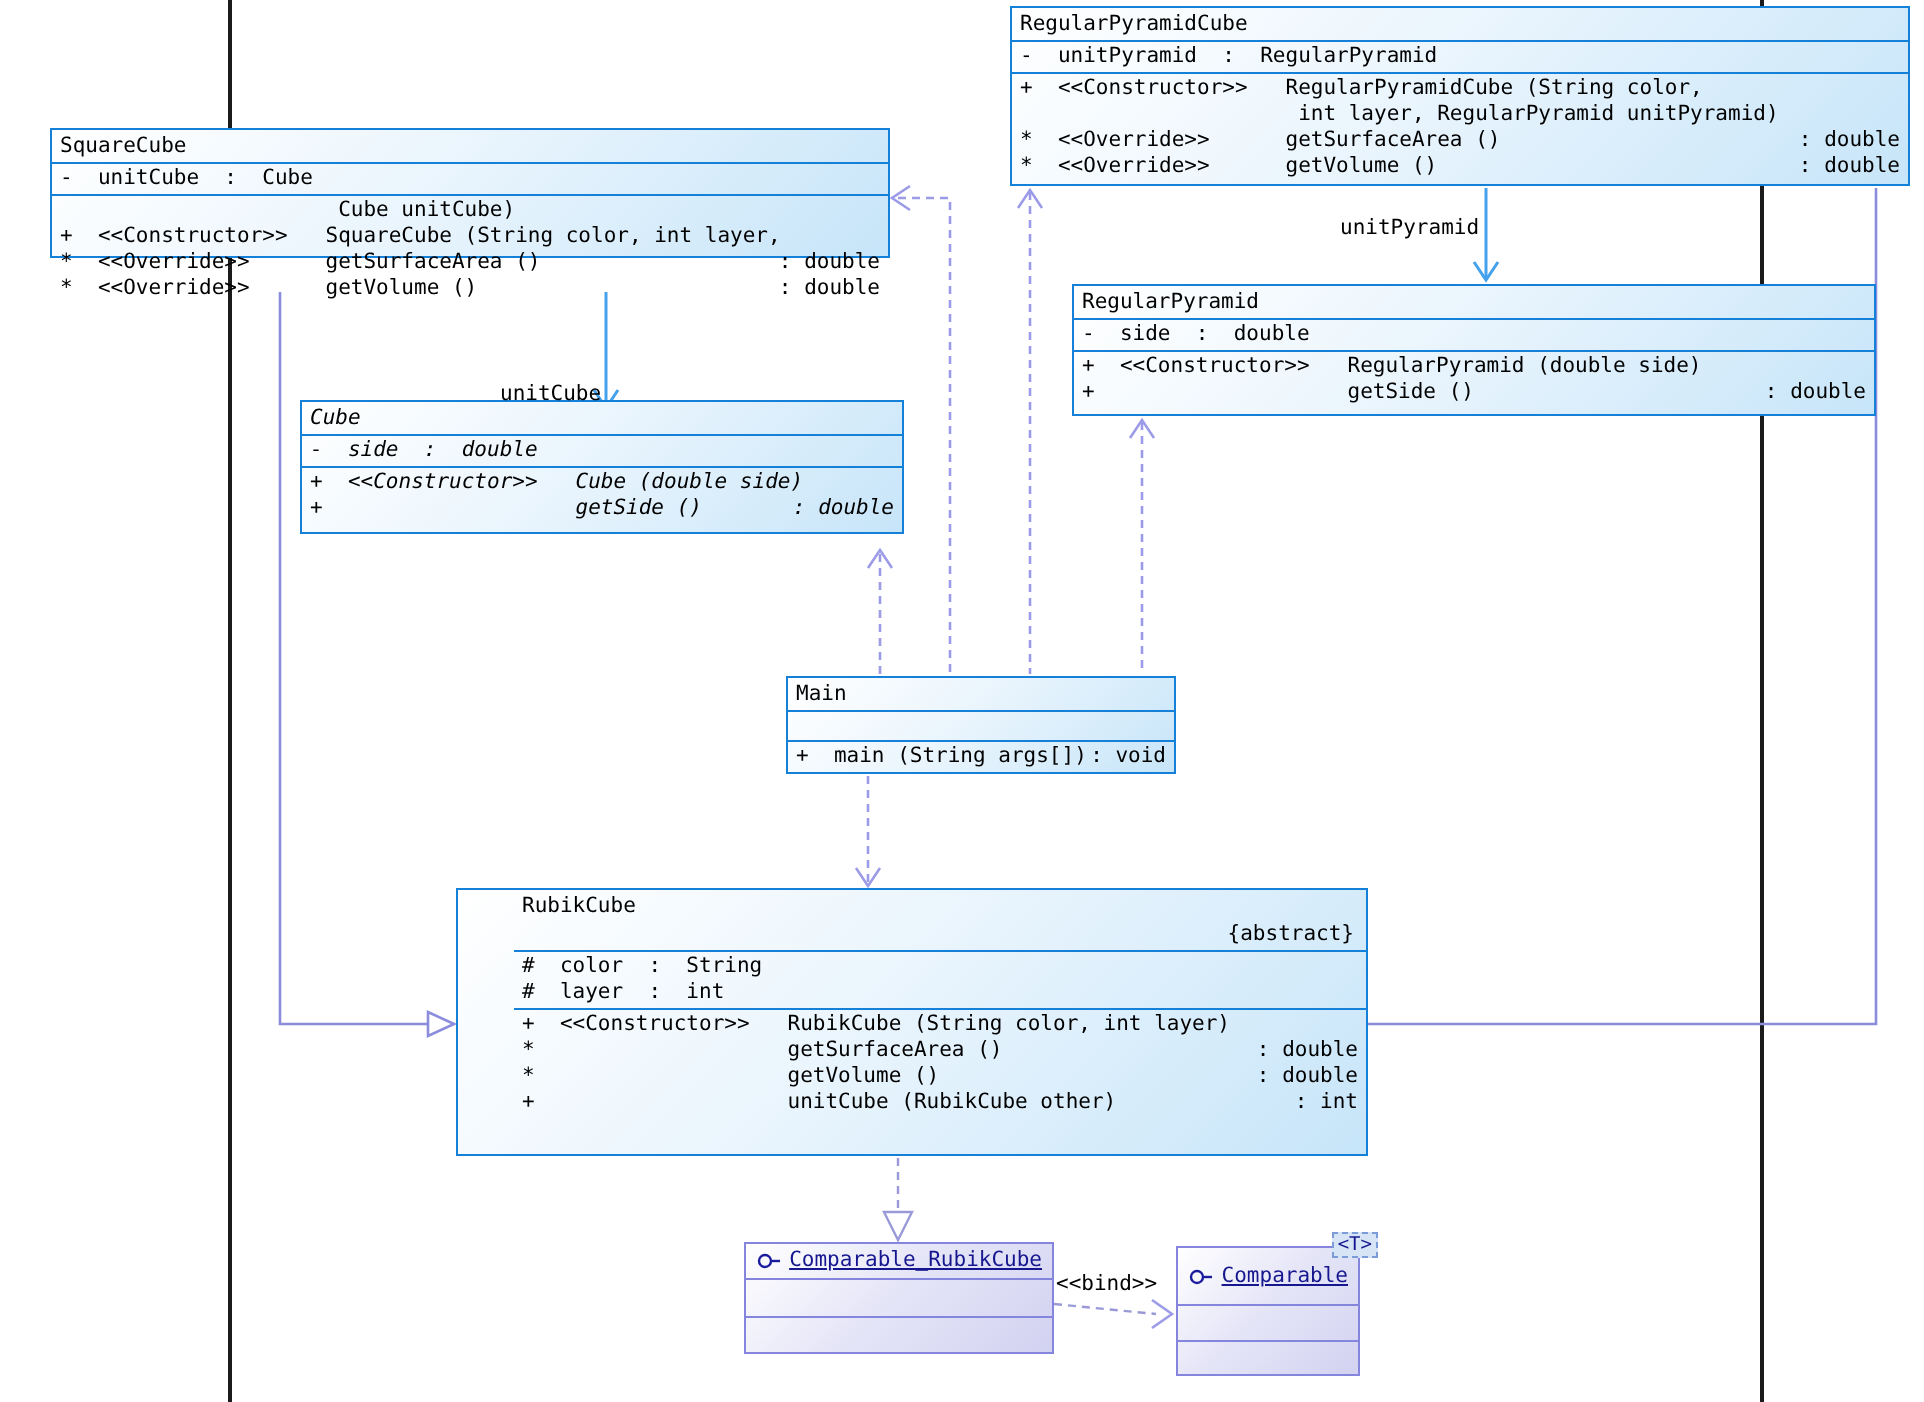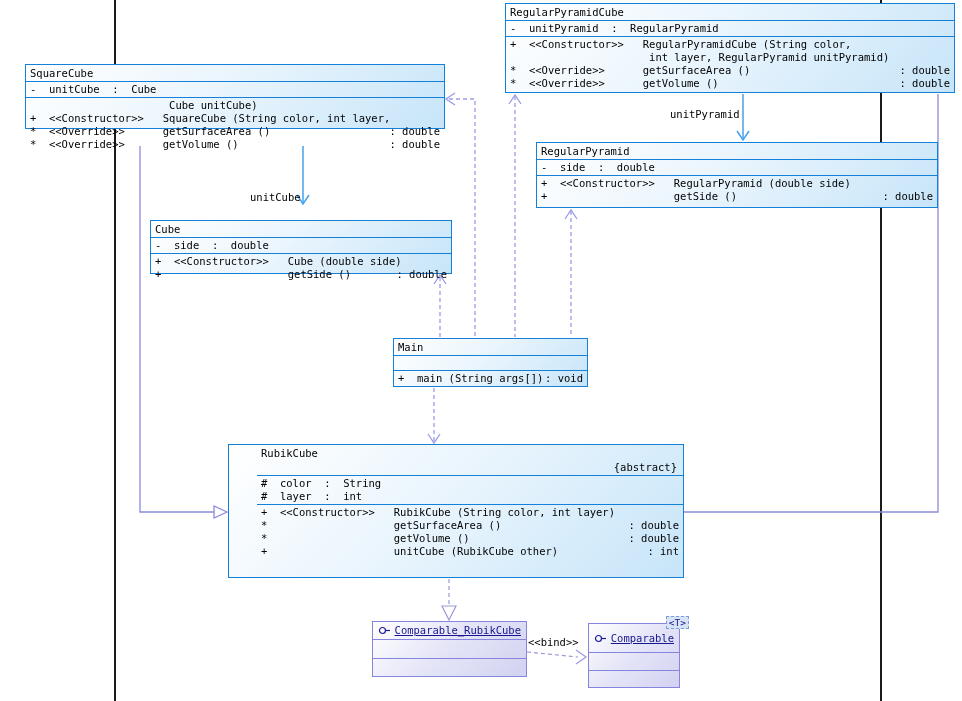--- a/index.html
+++ b/index.html
@@ -126,21 +126,21 @@
       <div class="aline">-  unitPyramid  :  RegularPyramid</div>
     </div>
     <div class="sec grow">
       <div class="mline"><span>+  &lt;&lt;Constructor&gt;&gt;   RegularPyramidCube (String color,</span><span></span></div>
       <div class="mline"><span>                      int layer, RegularPyramid unitPyramid)</span><span></span></div>
       <div class="mline"><span>*  &lt;&lt;Override&gt;&gt;      getSurfaceArea ()</span><span>: double</span></div>
       <div class="mline"><span>*  &lt;&lt;Override&gt;&gt;      getVolume ()</span><span>: double</span></div>
     </div>
   </div>
 
-  <div class="cls" style="left:150px;top:220px;width:302px;height:54px;">
+  <div class="cls" style="left:150px;top:200px;width:302px;height:67px;font-style:italic;">
     <div class="title">Cube</div>
     <div class="sec">
       <div class="aline">-  side  :  double</div>
     </div>
     <div class="sec grow">
       <div class="mline"><span>+  &lt;&lt;Constructor&gt;&gt;   Cube (double side)</span><span></span></div>
       <div class="mline"><span>+                    getSide ()</span><span>: double</span></div>
     </div>
   </div>
 

